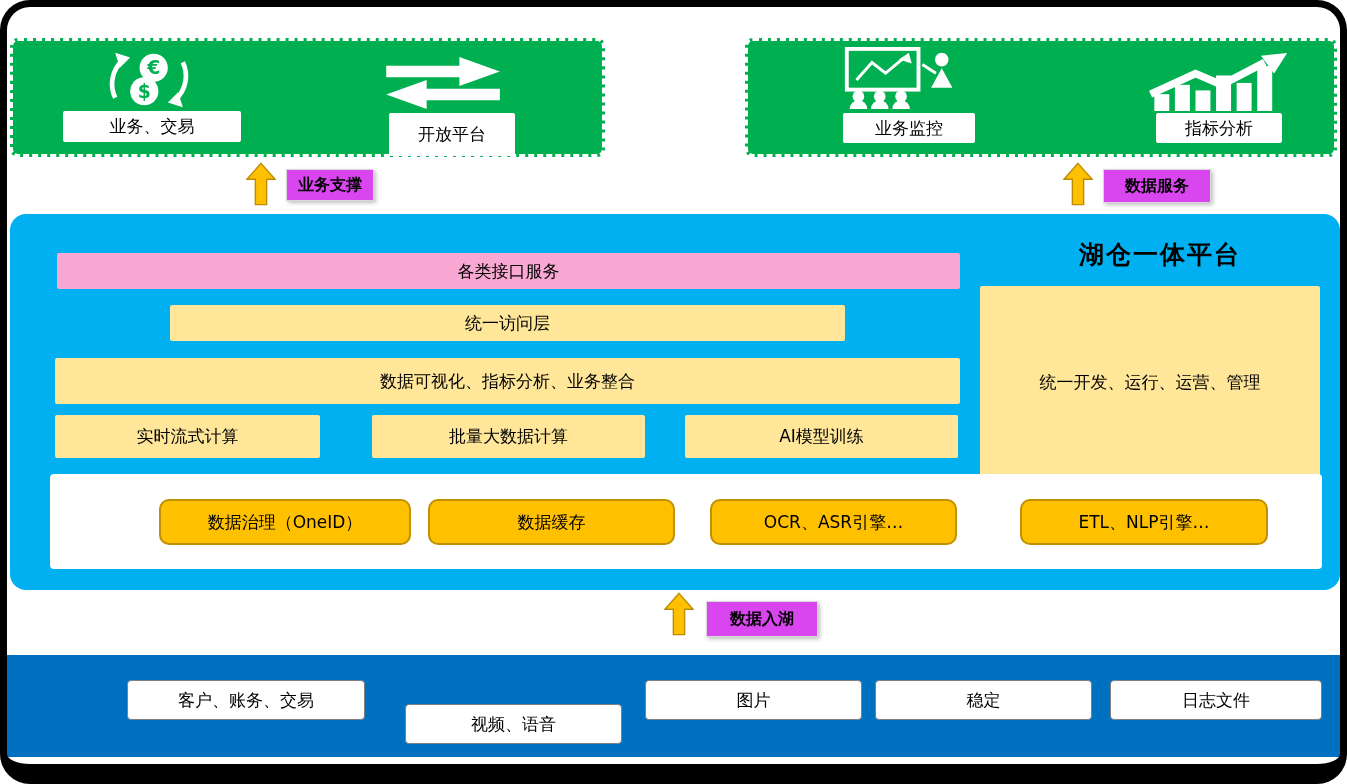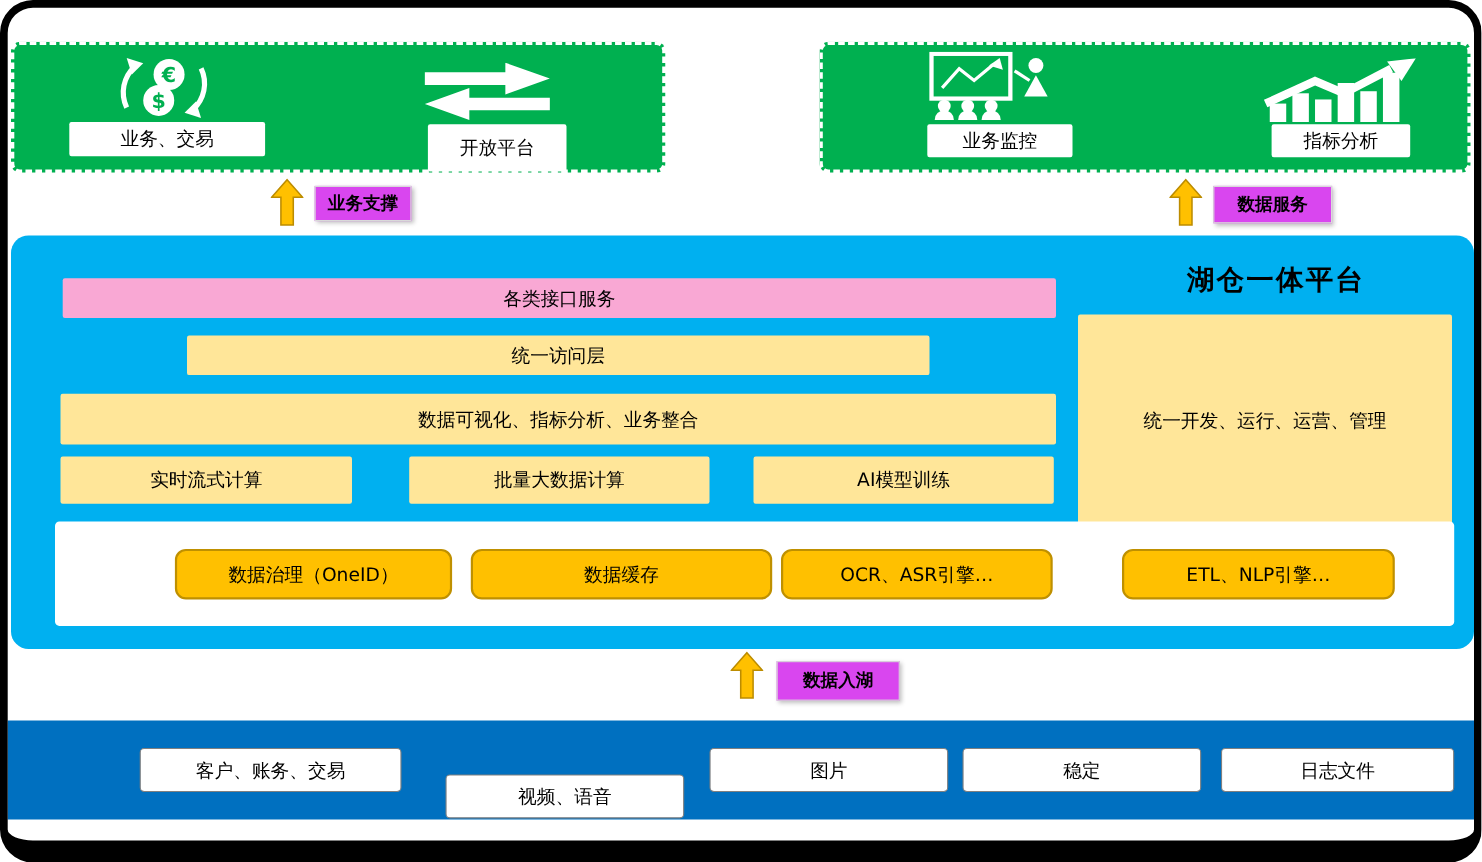--- a/index.html
+++ b/index.html
@@ -44,21 +44,21 @@
   .engines{
     position:absolute;left:40px;top:260px;width:1272px;height:95px;
     background:#fff;border-radius:4px;
   }
   .orange-chip{
     position:absolute;top:25px;height:46px;background:#FFC000;border:2px solid #BF9000;
     border-radius:10px;display:flex;align-items:center;justify-content:center;
     font-size:17px;box-sizing:border-box;
   }
   .sources{
-    position:absolute;left:7px;top:655px;width:1333px;height:90px;background:#0070C0;
+    position:absolute;left:7px;top:655px;width:1333px;height:102px;background:#0070C0;
   }
   .src-box{
     position:absolute;top:25px;height:40px;background:#fff;border:1px solid #808080;
     border-radius:4px;display:flex;align-items:center;justify-content:center;
     font-size:17px;box-sizing:border-box;
   }
 </style>
 </head>
 <body>
 
@@ -134,21 +134,21 @@
     <div class="bar yellow" style="left:45px;top:144px;width:905px;height:46px;">数据可视化、指标分析、业务整合</div>
 
     <div class="bar yellow" style="left:45px;top:201px;width:265px;height:43px;">实时流式计算</div>
     <div class="bar yellow" style="left:362px;top:201px;width:273px;height:43px;">批量大数据计算</div>
     <div class="bar yellow" style="left:675px;top:201px;width:273px;height:43px;">AI模型训练</div>
 
     <div class="bar yellow" style="left:970px;top:72px;width:340px;height:192px;">统一开发、运行、运营、管理</div>
 
     <div class="engines">
       <div class="orange-chip" style="left:73px;width:252px;margin-left:36px;">数据治理（OneID）</div>
-      <div class="orange-chip" style="left:378px;width:274px;">数据缓存</div>
+      <div class="orange-chip" style="left:378px;width:247px;">数据缓存</div>
       <div class="orange-chip" style="left:660px;width:247px;">OCR、ASR引擎…</div>
       <div class="orange-chip" style="left:970px;width:248px;">ETL、NLP引擎…</div>
     </div>
   </div>
 
   <svg class="gold-arrow" style="left:664px;top:592px;" viewBox="0 0 32 46" width="30" height="44">
     <polygon points="16,1 31,18 22,18 22,45 10,45 10,18 1,18" fill="#FFC000" stroke="#BC8C00" stroke-width="1.5"></polygon>
   </svg>
   <div class="arrow-label" style="left:706px;top:601px;width:110px;height:34px;">数据入湖</div>
 

